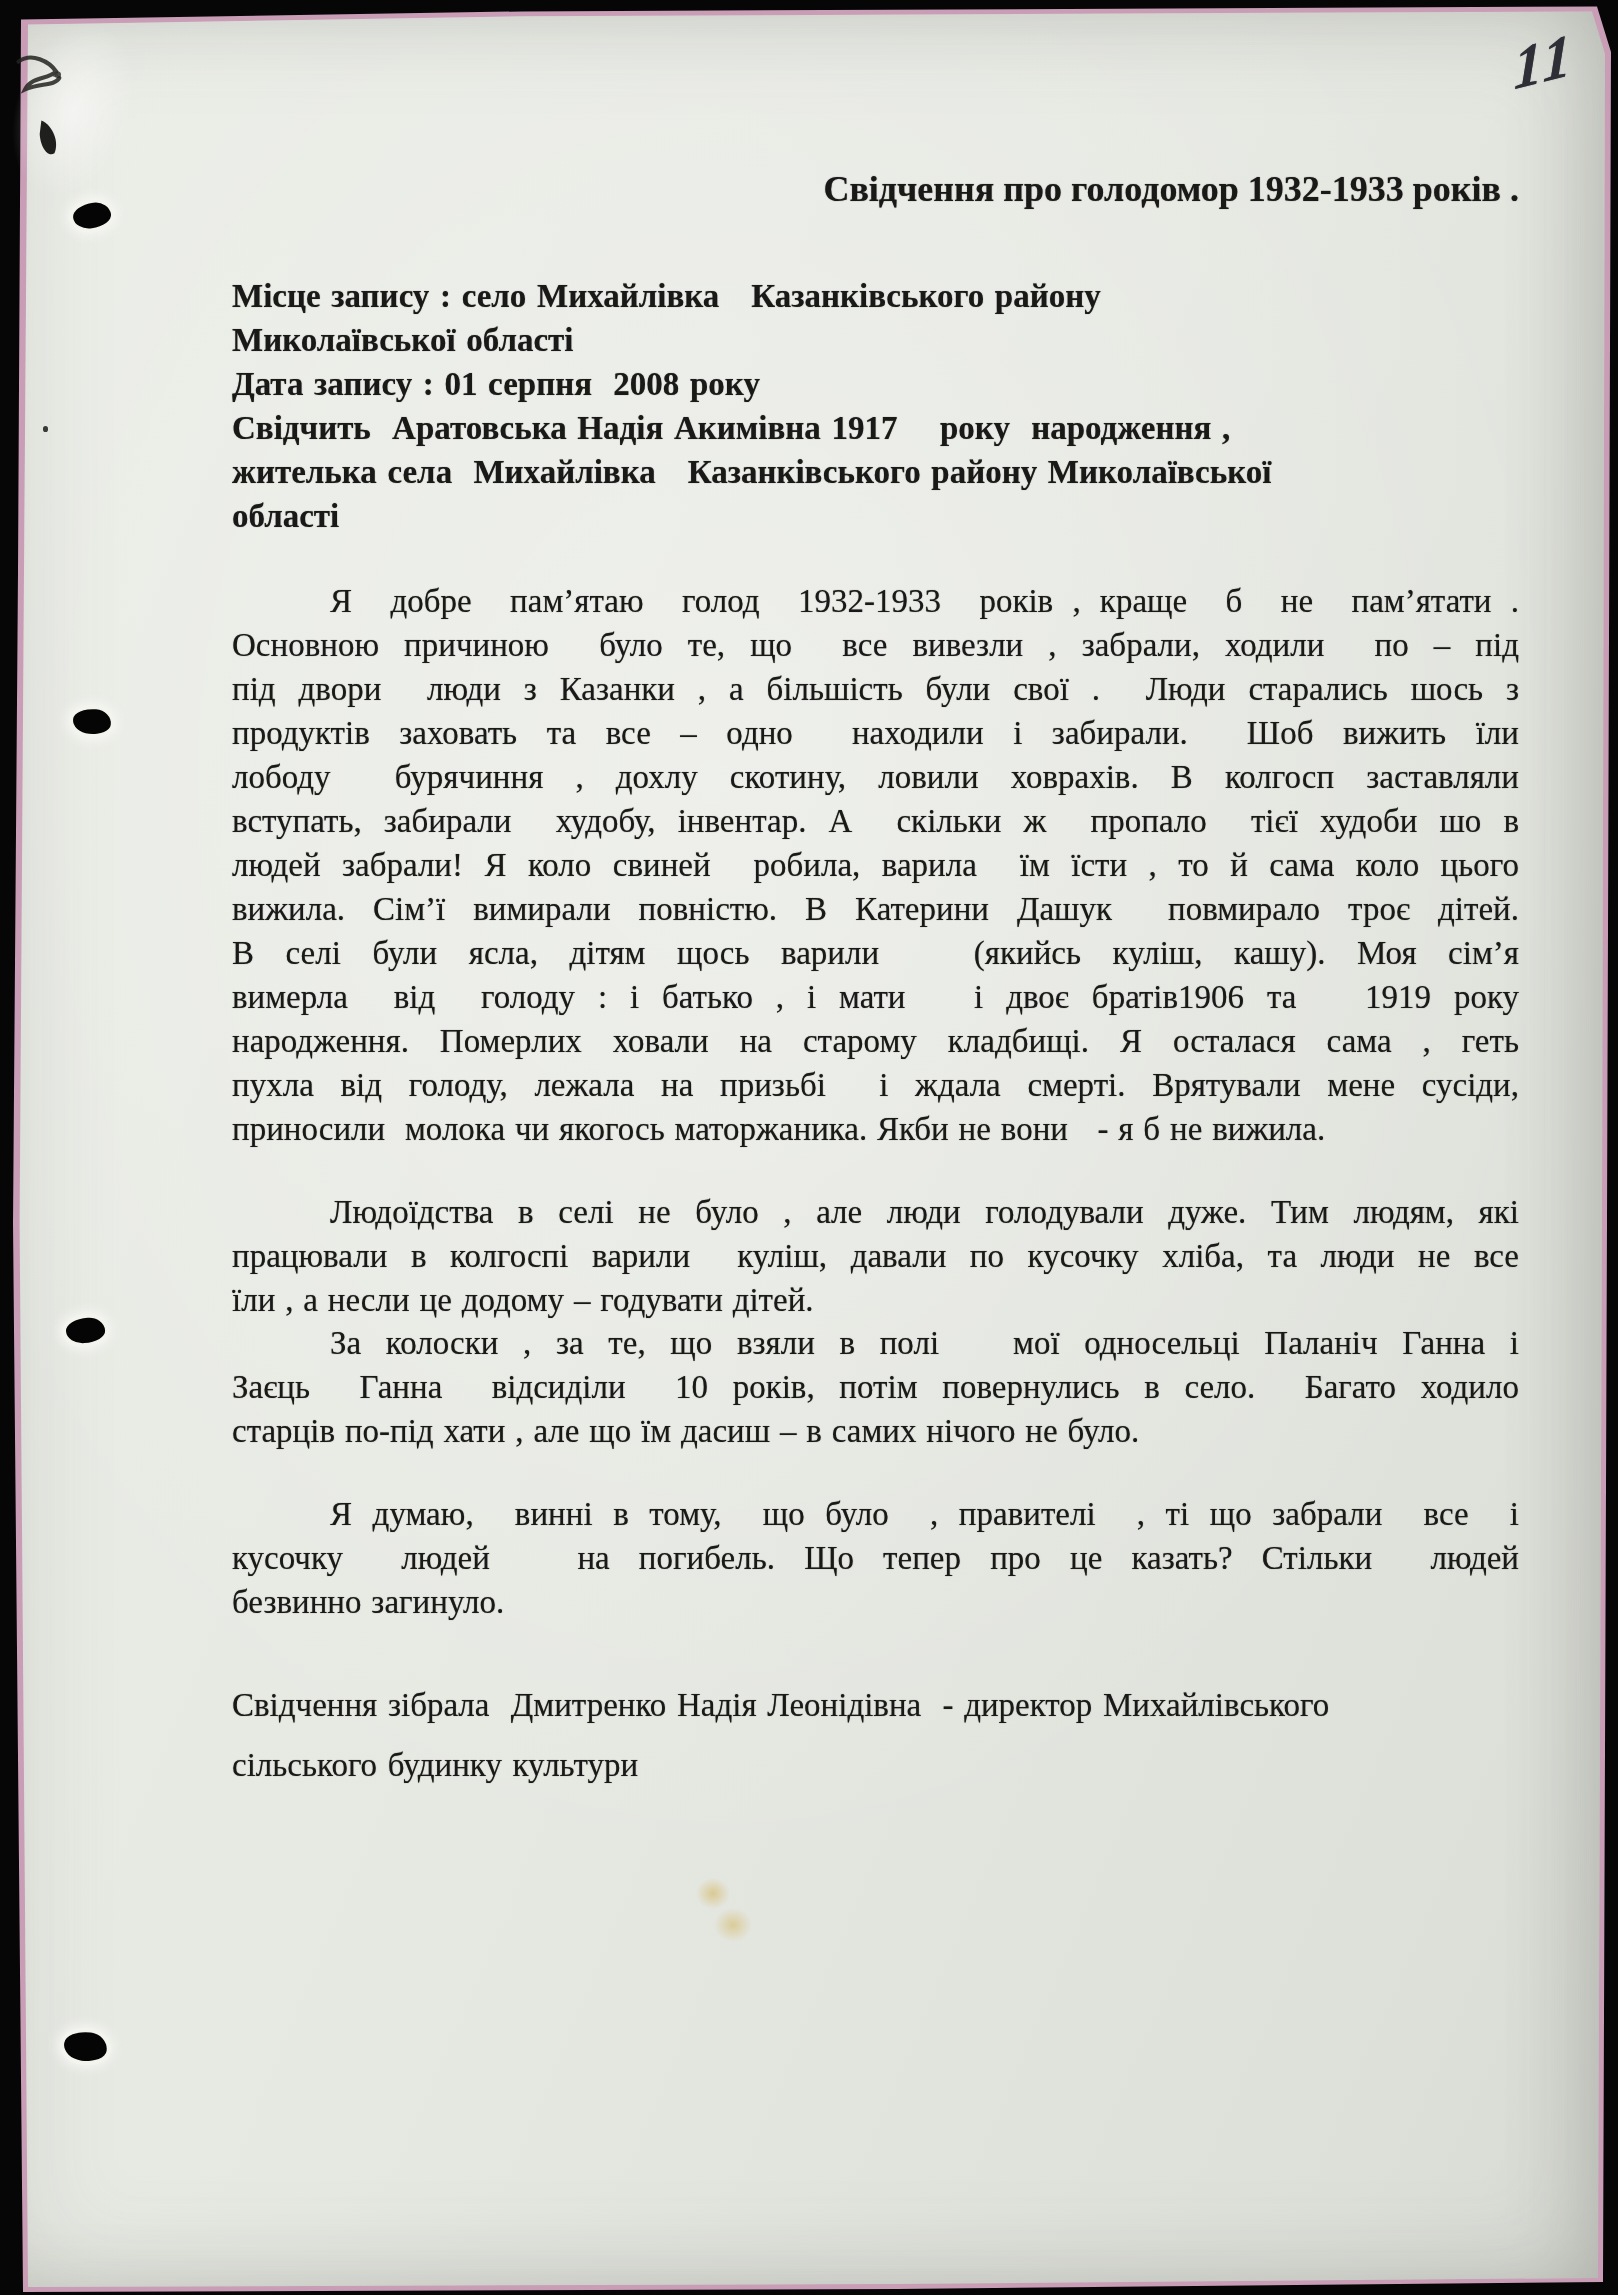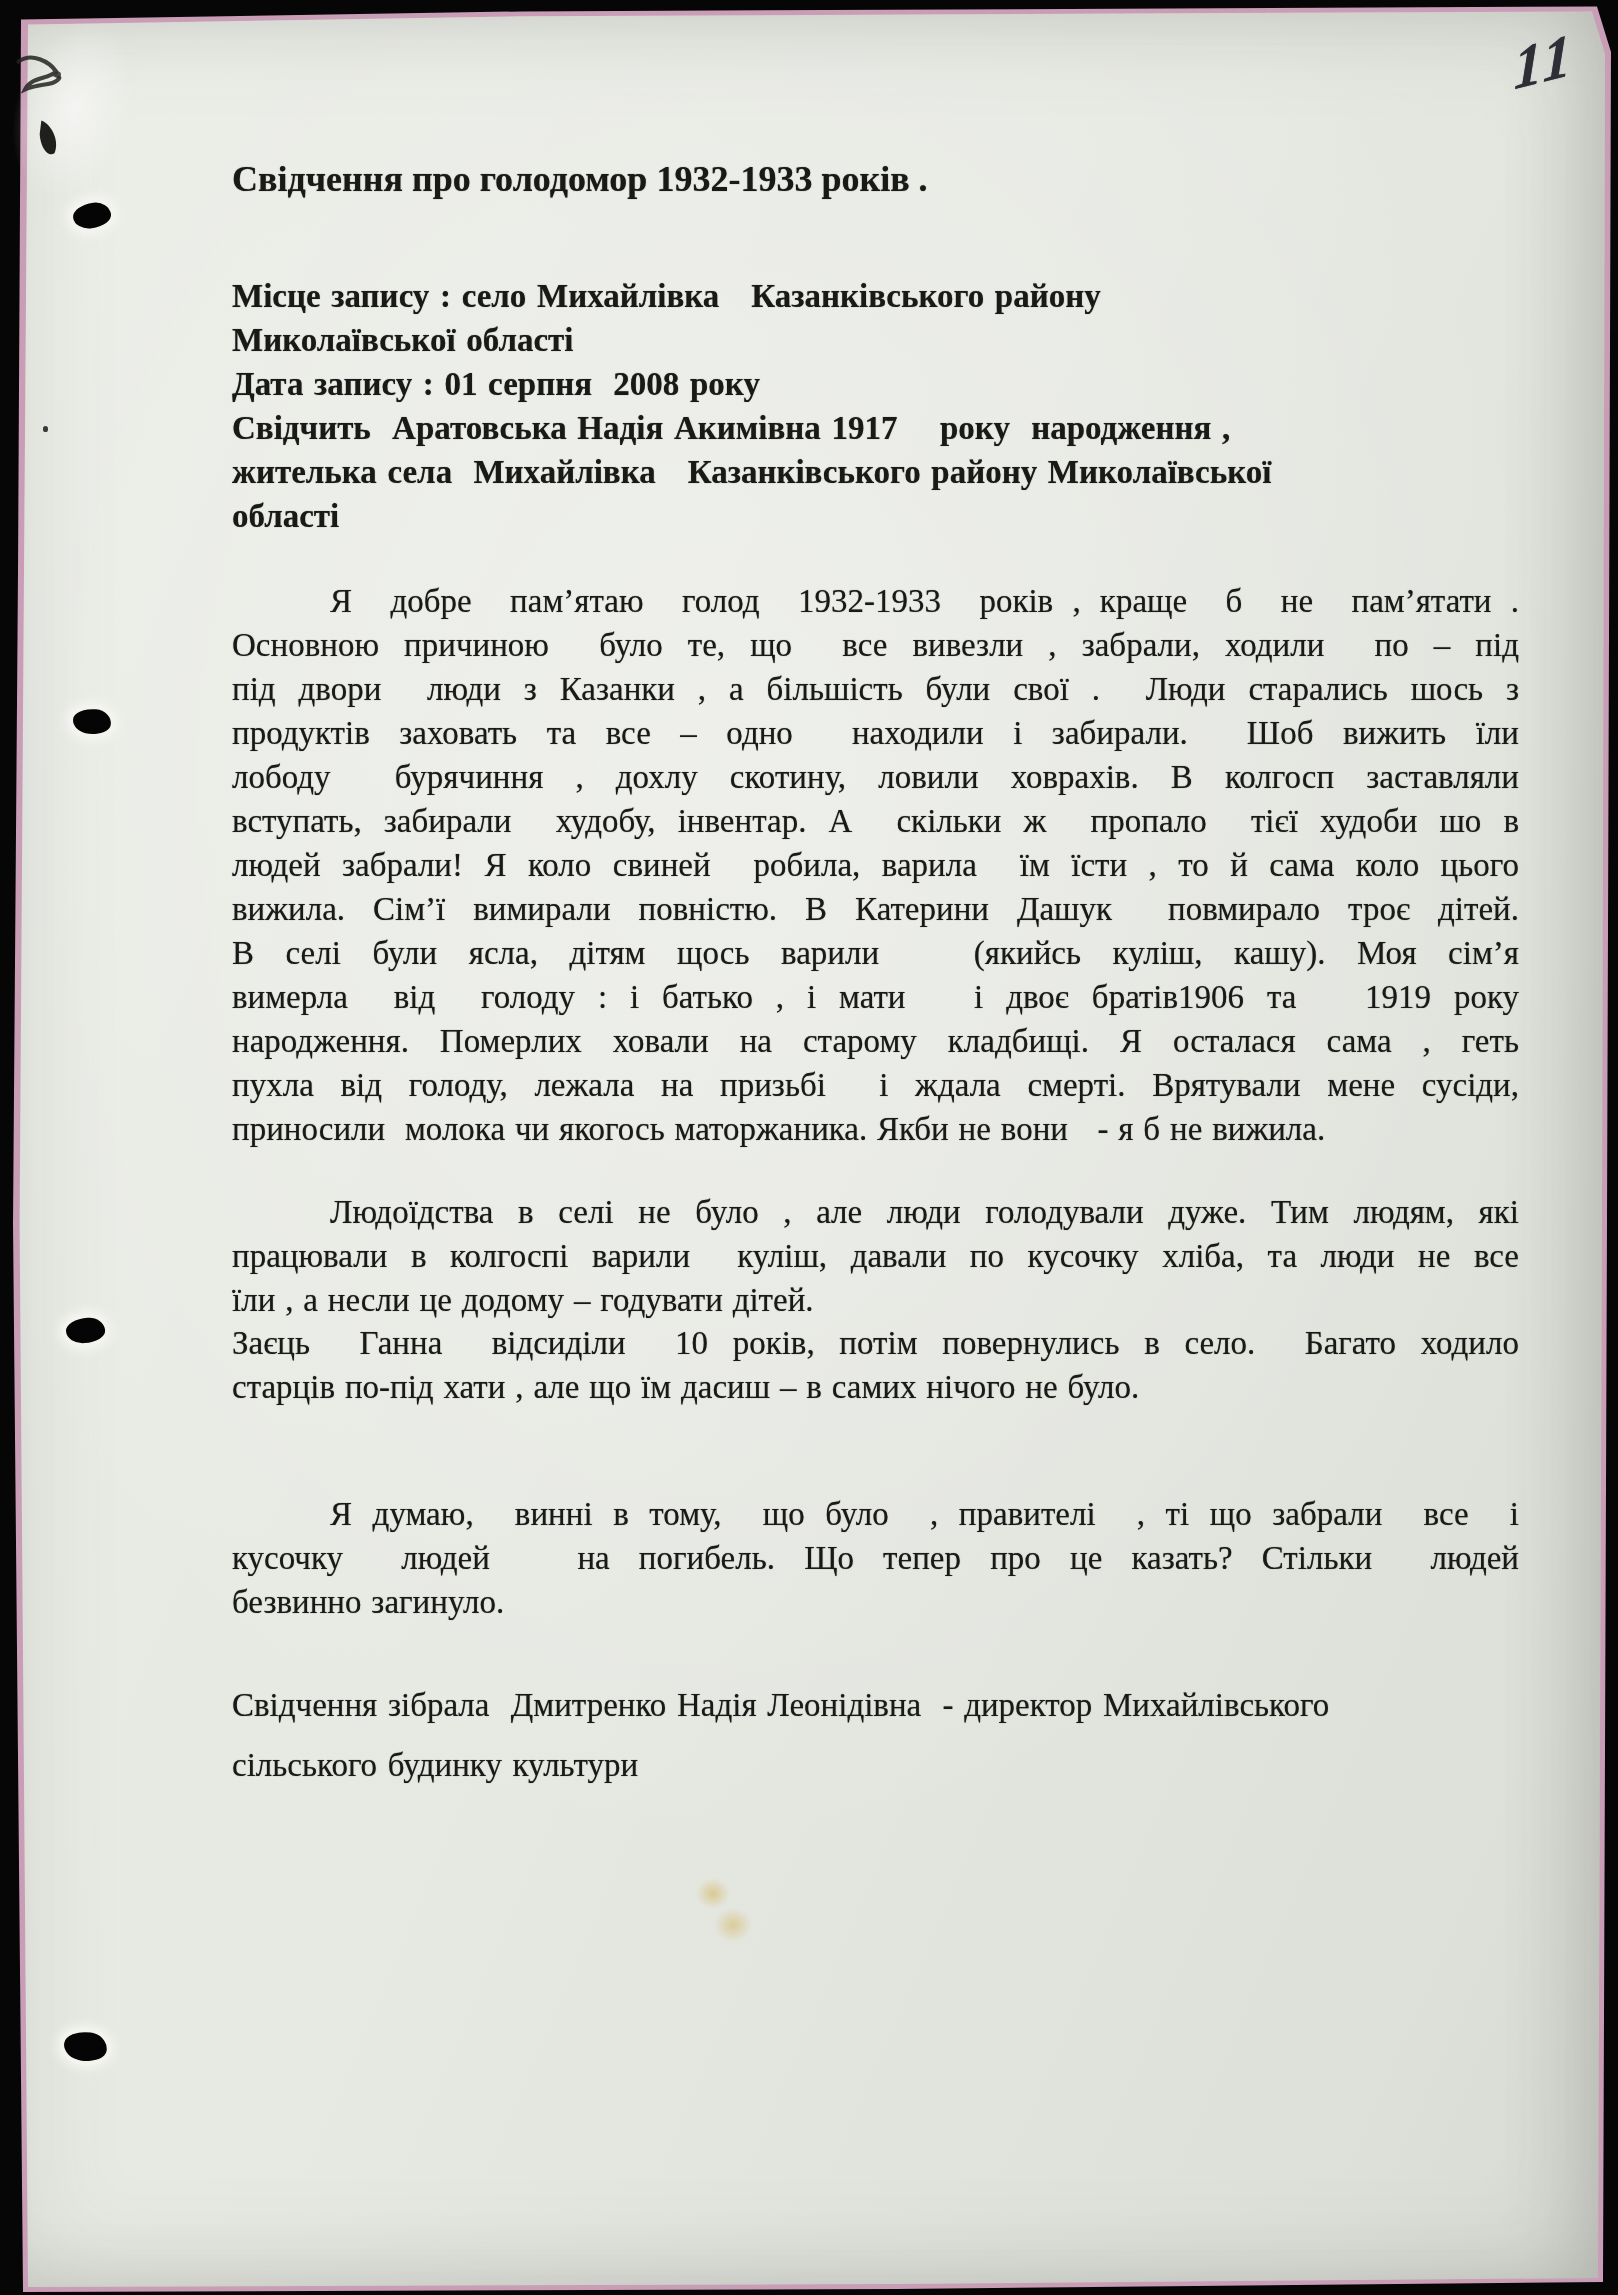--- a/index.html
+++ b/index.html
@@ -56,21 +56,21 @@
     text-shadow:0 0 0.8px rgba(40,40,55,.8);
   }
   
   .content{position:absolute;left:232px;top:0;width:1287px;color:#191917;}
   .content .blk{position:absolute;left:0;width:100%;}
   .line{
     white-space:pre-wrap;
     font-size:33px;line-height:44px;
     text-shadow:0 0 1px rgba(15,15,15,.55);
   }
-  .title-blk{top:156px;text-align:left;}
+  .title-blk{top:166px;text-align:right;}
   .title-blk .t{
     font-size:36px;font-weight:700;line-height:46px;
     text-shadow:0 0 1.1px rgba(10,10,10,.6);
   }
   .header-blk{top:274px;}
   .header-blk .line{font-weight:700;word-spacing:2.4px;}
   .body-blk .line{text-align:justify;text-align-last:justify;word-spacing:1.6px;}
   .body-blk .line.first{text-indent:98px;}
   .body-blk .line.last{text-align-last:left;}
   .p1{top:579px;}
@@ -136,20 +136,21 @@
         <div class="line">народження. Померлих ховали на старому кладбищі. Я осталася сама , геть</div>
         <div class="line">пухла від голоду, лежала на призьбі  і ждала смерті. Врятували мене сусіди,</div>
         <div class="line last">приносили  молока чи якогось маторжаника. Якби не вони   - я б не вижила.</div>
       </div>
     <div class="blk body-blk p2">
         <div class="line first">Людоїдства в селі не було , але люди голодували дуже. Тим людям, які</div>
         <div class="line">працювали в колгоспі варили  куліш, давали по кусочку хліба, та люди не все</div>
         <div class="line last">їли , а несли це додому – годувати дітей.</div>
       </div>
     <div class="blk body-blk p3">
+        <div class="line first">За колоски , за те, що взяли в полі   мої односельці Паланіч Ганна і</div>
         <div class="line">Заєць  Ганна  відсиділи  10 років, потім повернулись в село.  Багато ходило</div>
         <div class="line last">старців по-під хати , але що їм дасиш – в самих нічого не було.</div>
       </div>
     <div class="blk body-blk p4">
         <div class="line first">Я думаю,  винні в тому,  що було  , правителі  , ті що забрали  все  і</div>
         <div class="line">кусочку  людей   на погибель. Що тепер про це казать? Стільки  людей</div>
         <div class="line last">безвинно загинуло.</div>
       </div>
 
     <div class="blk footer-blk">

